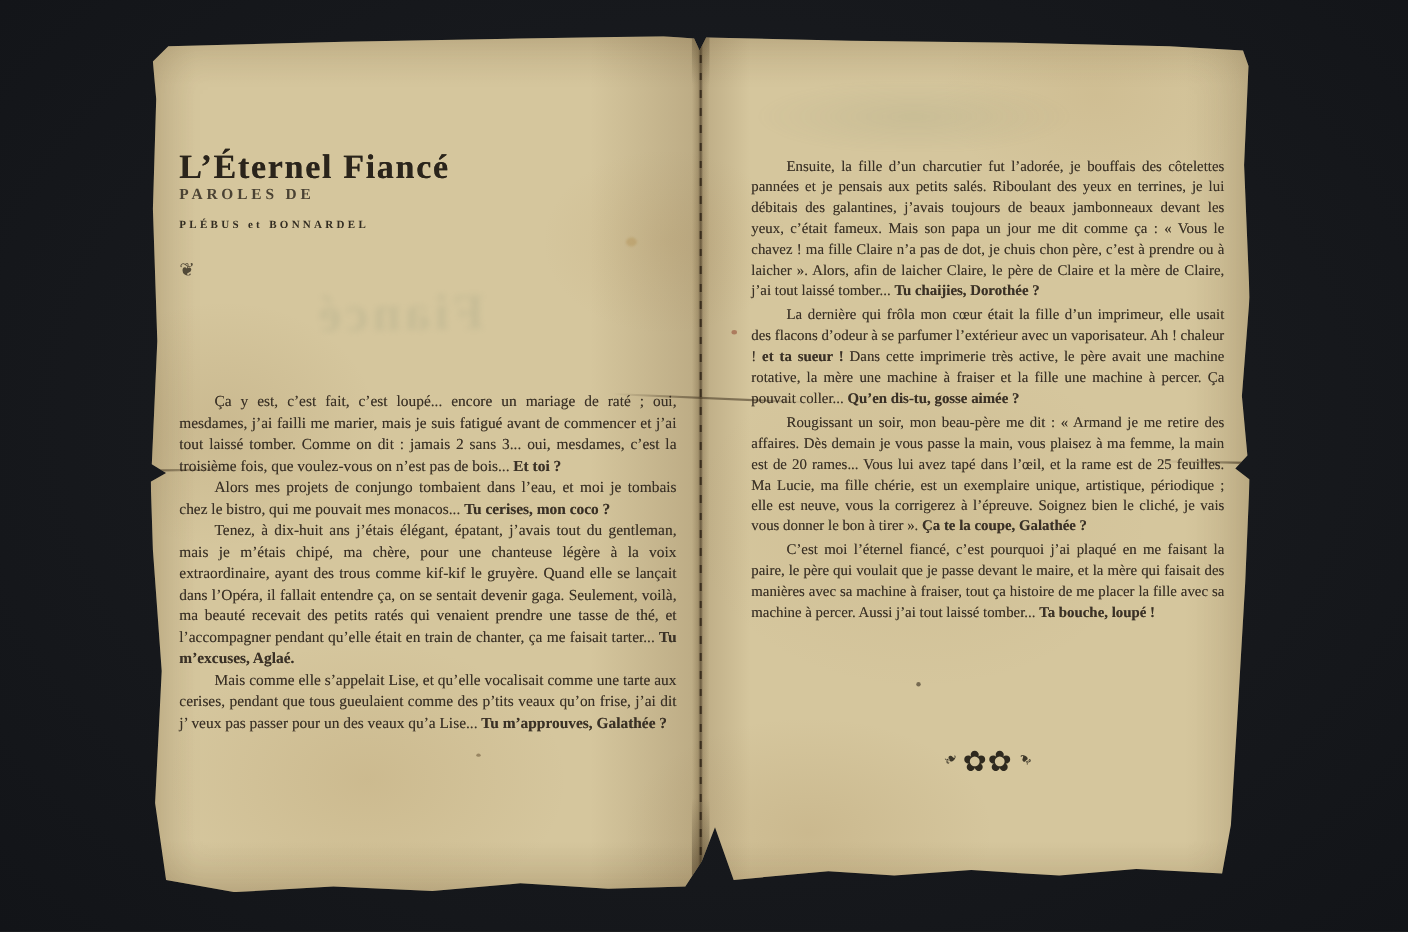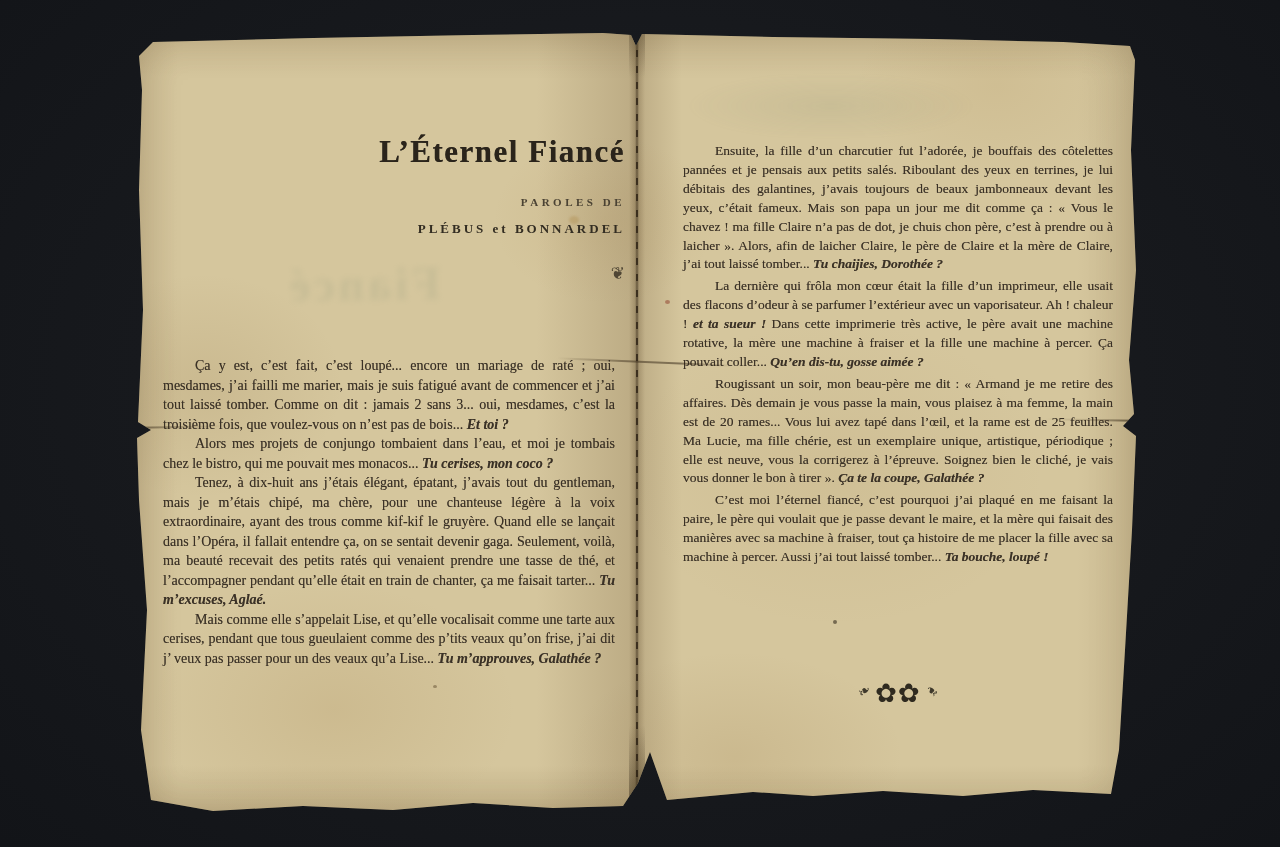--- a/index.html
+++ b/index.html
@@ -49,34 +49,34 @@
   .speck.s2{left:700px;top:590px;width:4px;height:4px;background:rgba(55,45,30,.6);}
   .speck.s3{left:300px;top:655px;width:4px;height:3px;background:rgba(95,75,45,.5);}
   .speck.s4{left:436px;top:186px;width:10px;height:8px;background:rgba(170,130,60,.30);filter:blur(1px);}
   
   .ghost-title{position:absolute;left:60px;top:228px;width:340px;height:56px;
       font-weight:bold;font-size:46px;letter-spacing:4px;color:#7e8c72;opacity:.16;
       transform:scaleX(-1) rotate(1deg);filter:blur(3px);text-align:center;}
   .ghost-blob{position:absolute;left:548px;top:46px;width:300px;height:60px;
       background:radial-gradient(60% 70% at 50% 50%, rgba(120,130,100,.12), transparent 80%);filter:blur(2px);}
   
-  .head{position:absolute;left:40px;top:104px;width:452px;text-align:right;color:#2a241b;}
+  .head{position:absolute;left:30px;top:104px;width:452px;text-align:left;color:#2a241b;}
   .title{font-size:31px;font-weight:bold;letter-spacing:1.5px;
          text-shadow:0 0 .6px rgba(42,36,27,.8);}
-  .subtitle{margin-top:26px;font-size:11px;font-weight:bold;letter-spacing:3.5px;color:#4a4233;}
-  .authors{margin-top:13px;font-size:13px;font-weight:bold;letter-spacing:3px;color:#332d22;}
+  .subtitle{font-size:14px;font-weight:bold;letter-spacing:3.5px;color:#4a4233;}
+  .authors{margin-top:13px;font-size:10px;font-weight:bold;letter-spacing:3px;color:#332d22;}
   .fleuron{margin-top:26px;font-size:17px;color:#3d3527;opacity:.85;
            font-family:"DejaVu Sans", sans-serif;}
   .body{position:absolute;color:#3a3126;text-align:justify;
         text-shadow:0 0 .5px rgba(58,49,38,.55);}
   .body p{margin:0;text-indent:32px;}
   .body.lb{left:30px;top:326px;width:452px;font-size:14px;line-height:19.5px;}
   .body.rb{left:550px;top:112px;width:430px;font-size:13.5px;line-height:18.9px;}
   .body.rb p{margin-bottom:3px;}
-  .tag{font-style:italic;font-weight:bold;}
+  .tag{font-weight:bold;}
   .orn-bottom{position:absolute;left:550px;top:648px;width:430px;text-align:center;
         color:#2f2a1f;font-family:"DejaVu Sans", sans-serif;}
   .orn-bottom .flowers{font-size:26px;letter-spacing:1px;}
   .orn-bottom .leaf{font-size:15px;vertical-align:6px;opacity:.9;display:inline-block;}
   .orn-bottom .leaf.l{transform:rotate(-35deg);}
   .orn-bottom .leaf.r{transform:rotate(215deg);}
 </style>
 </head>
 <body>
 

